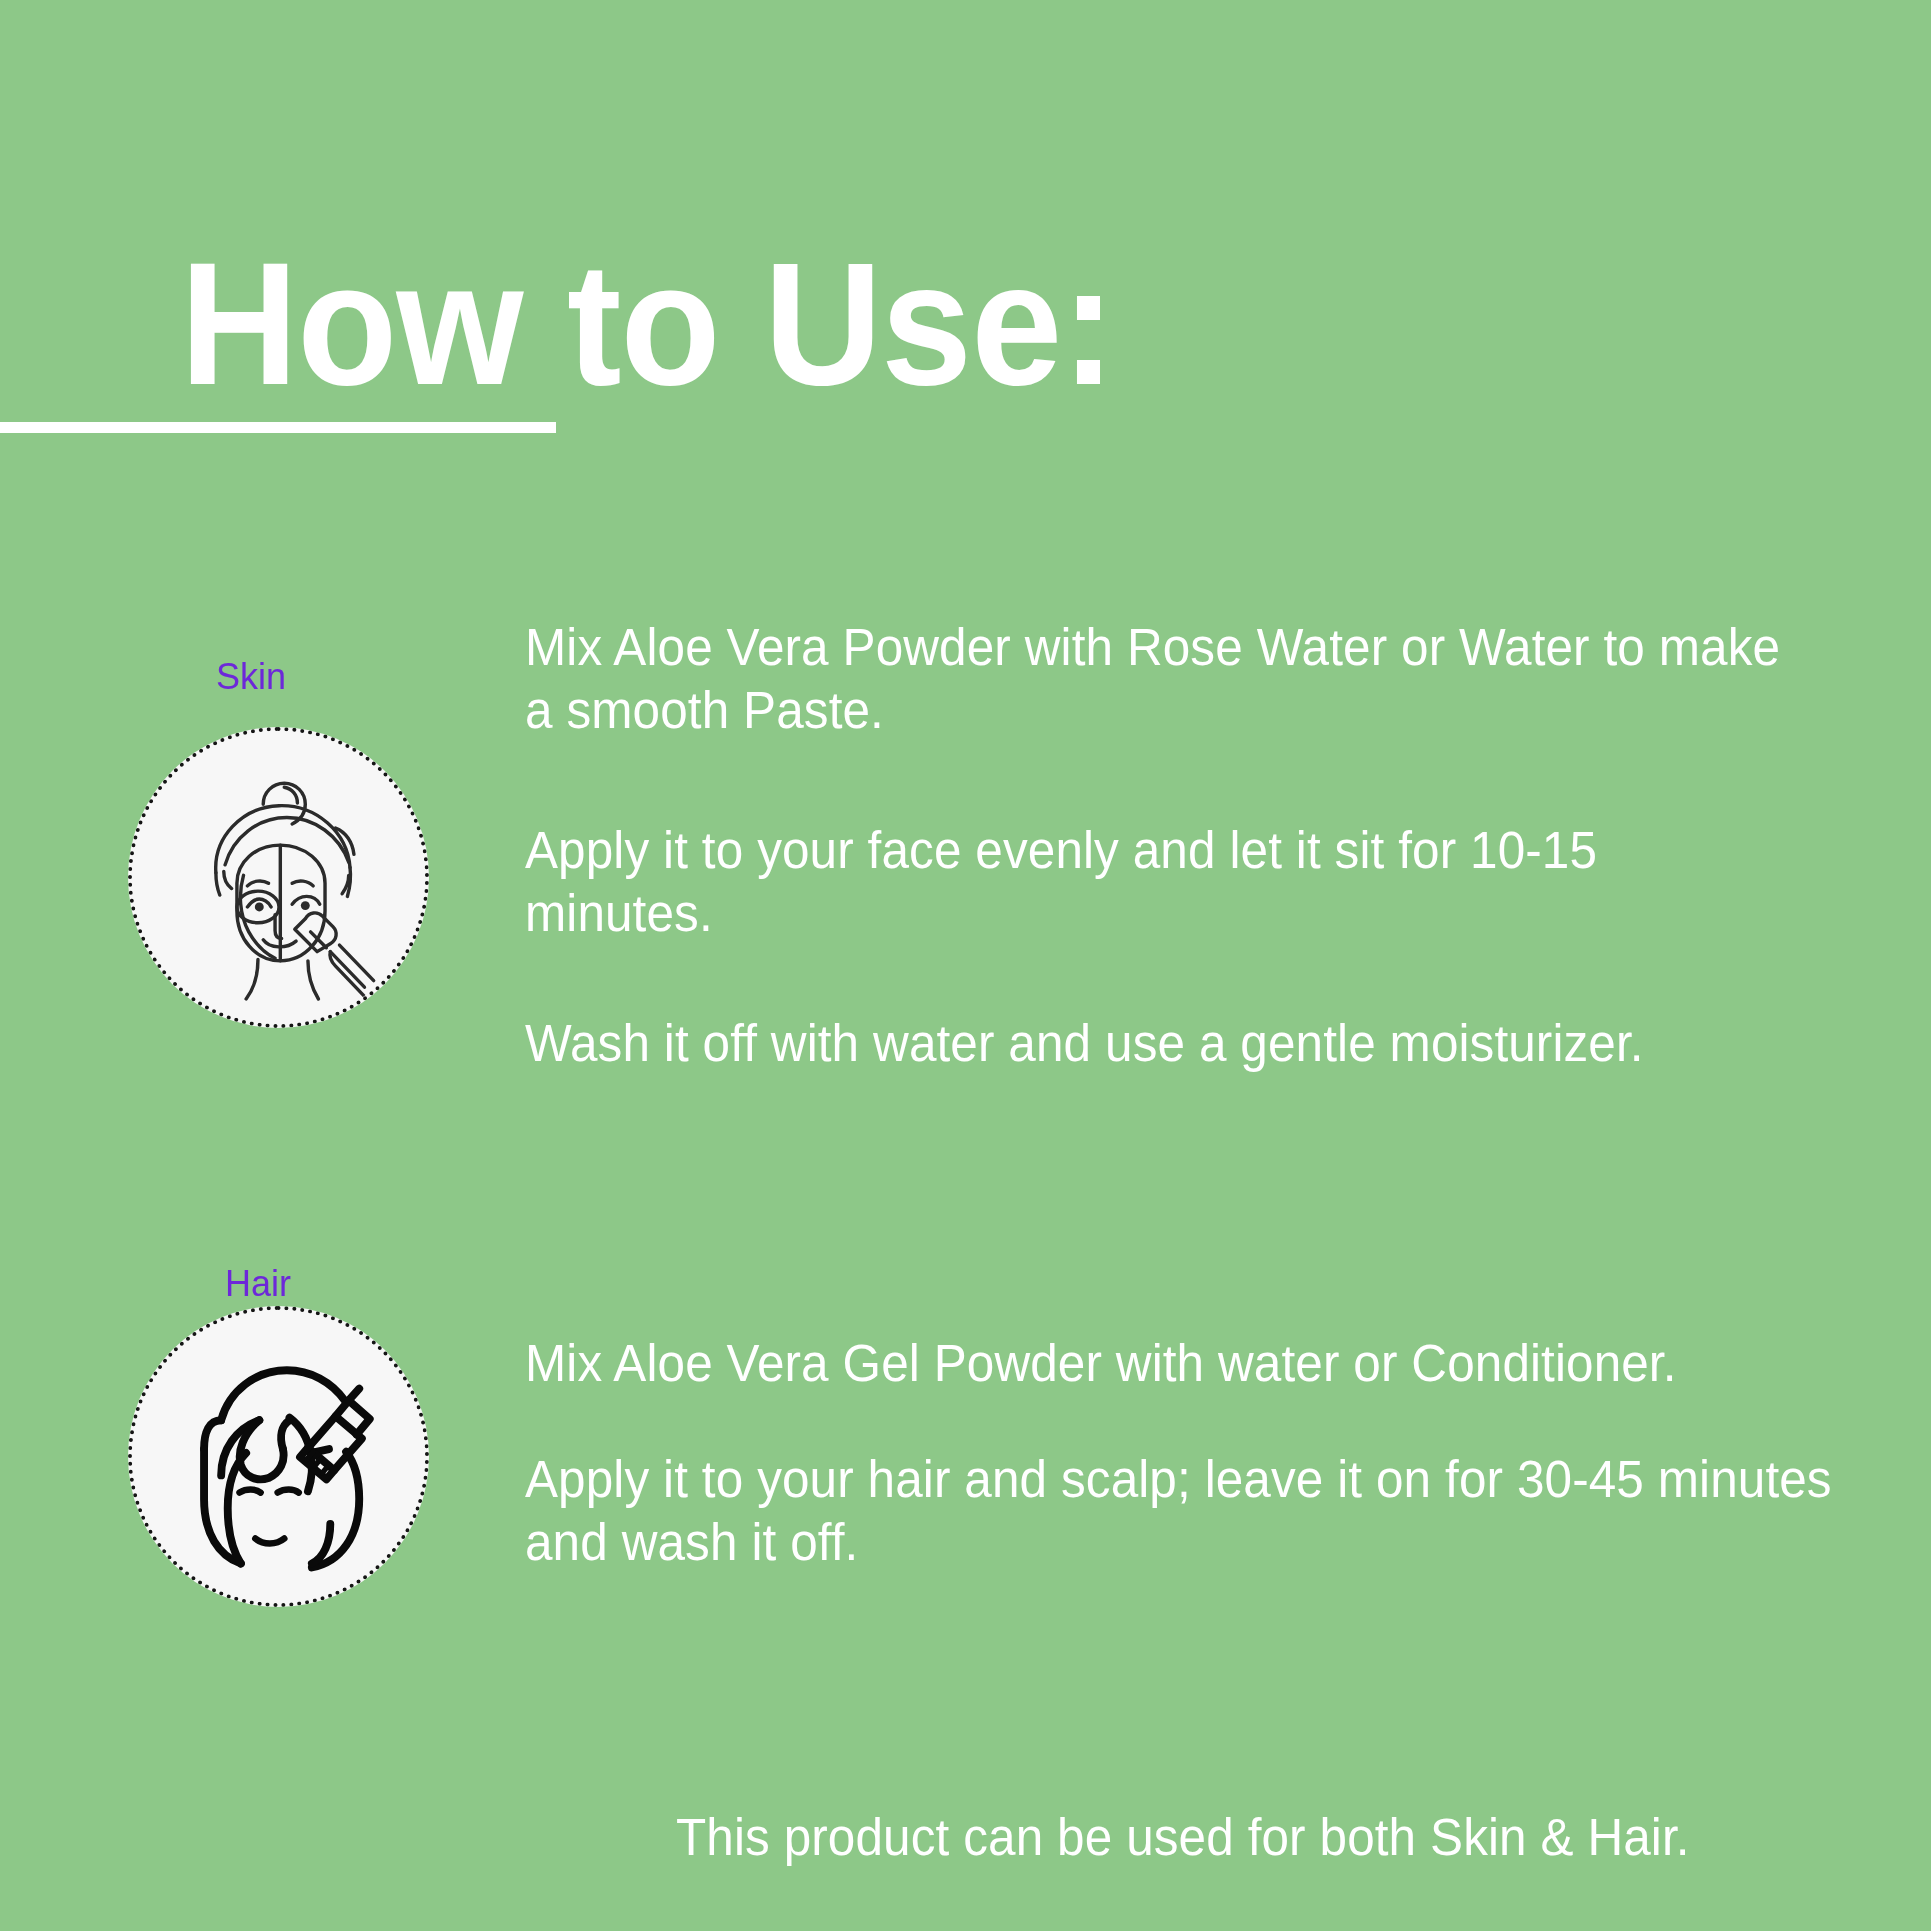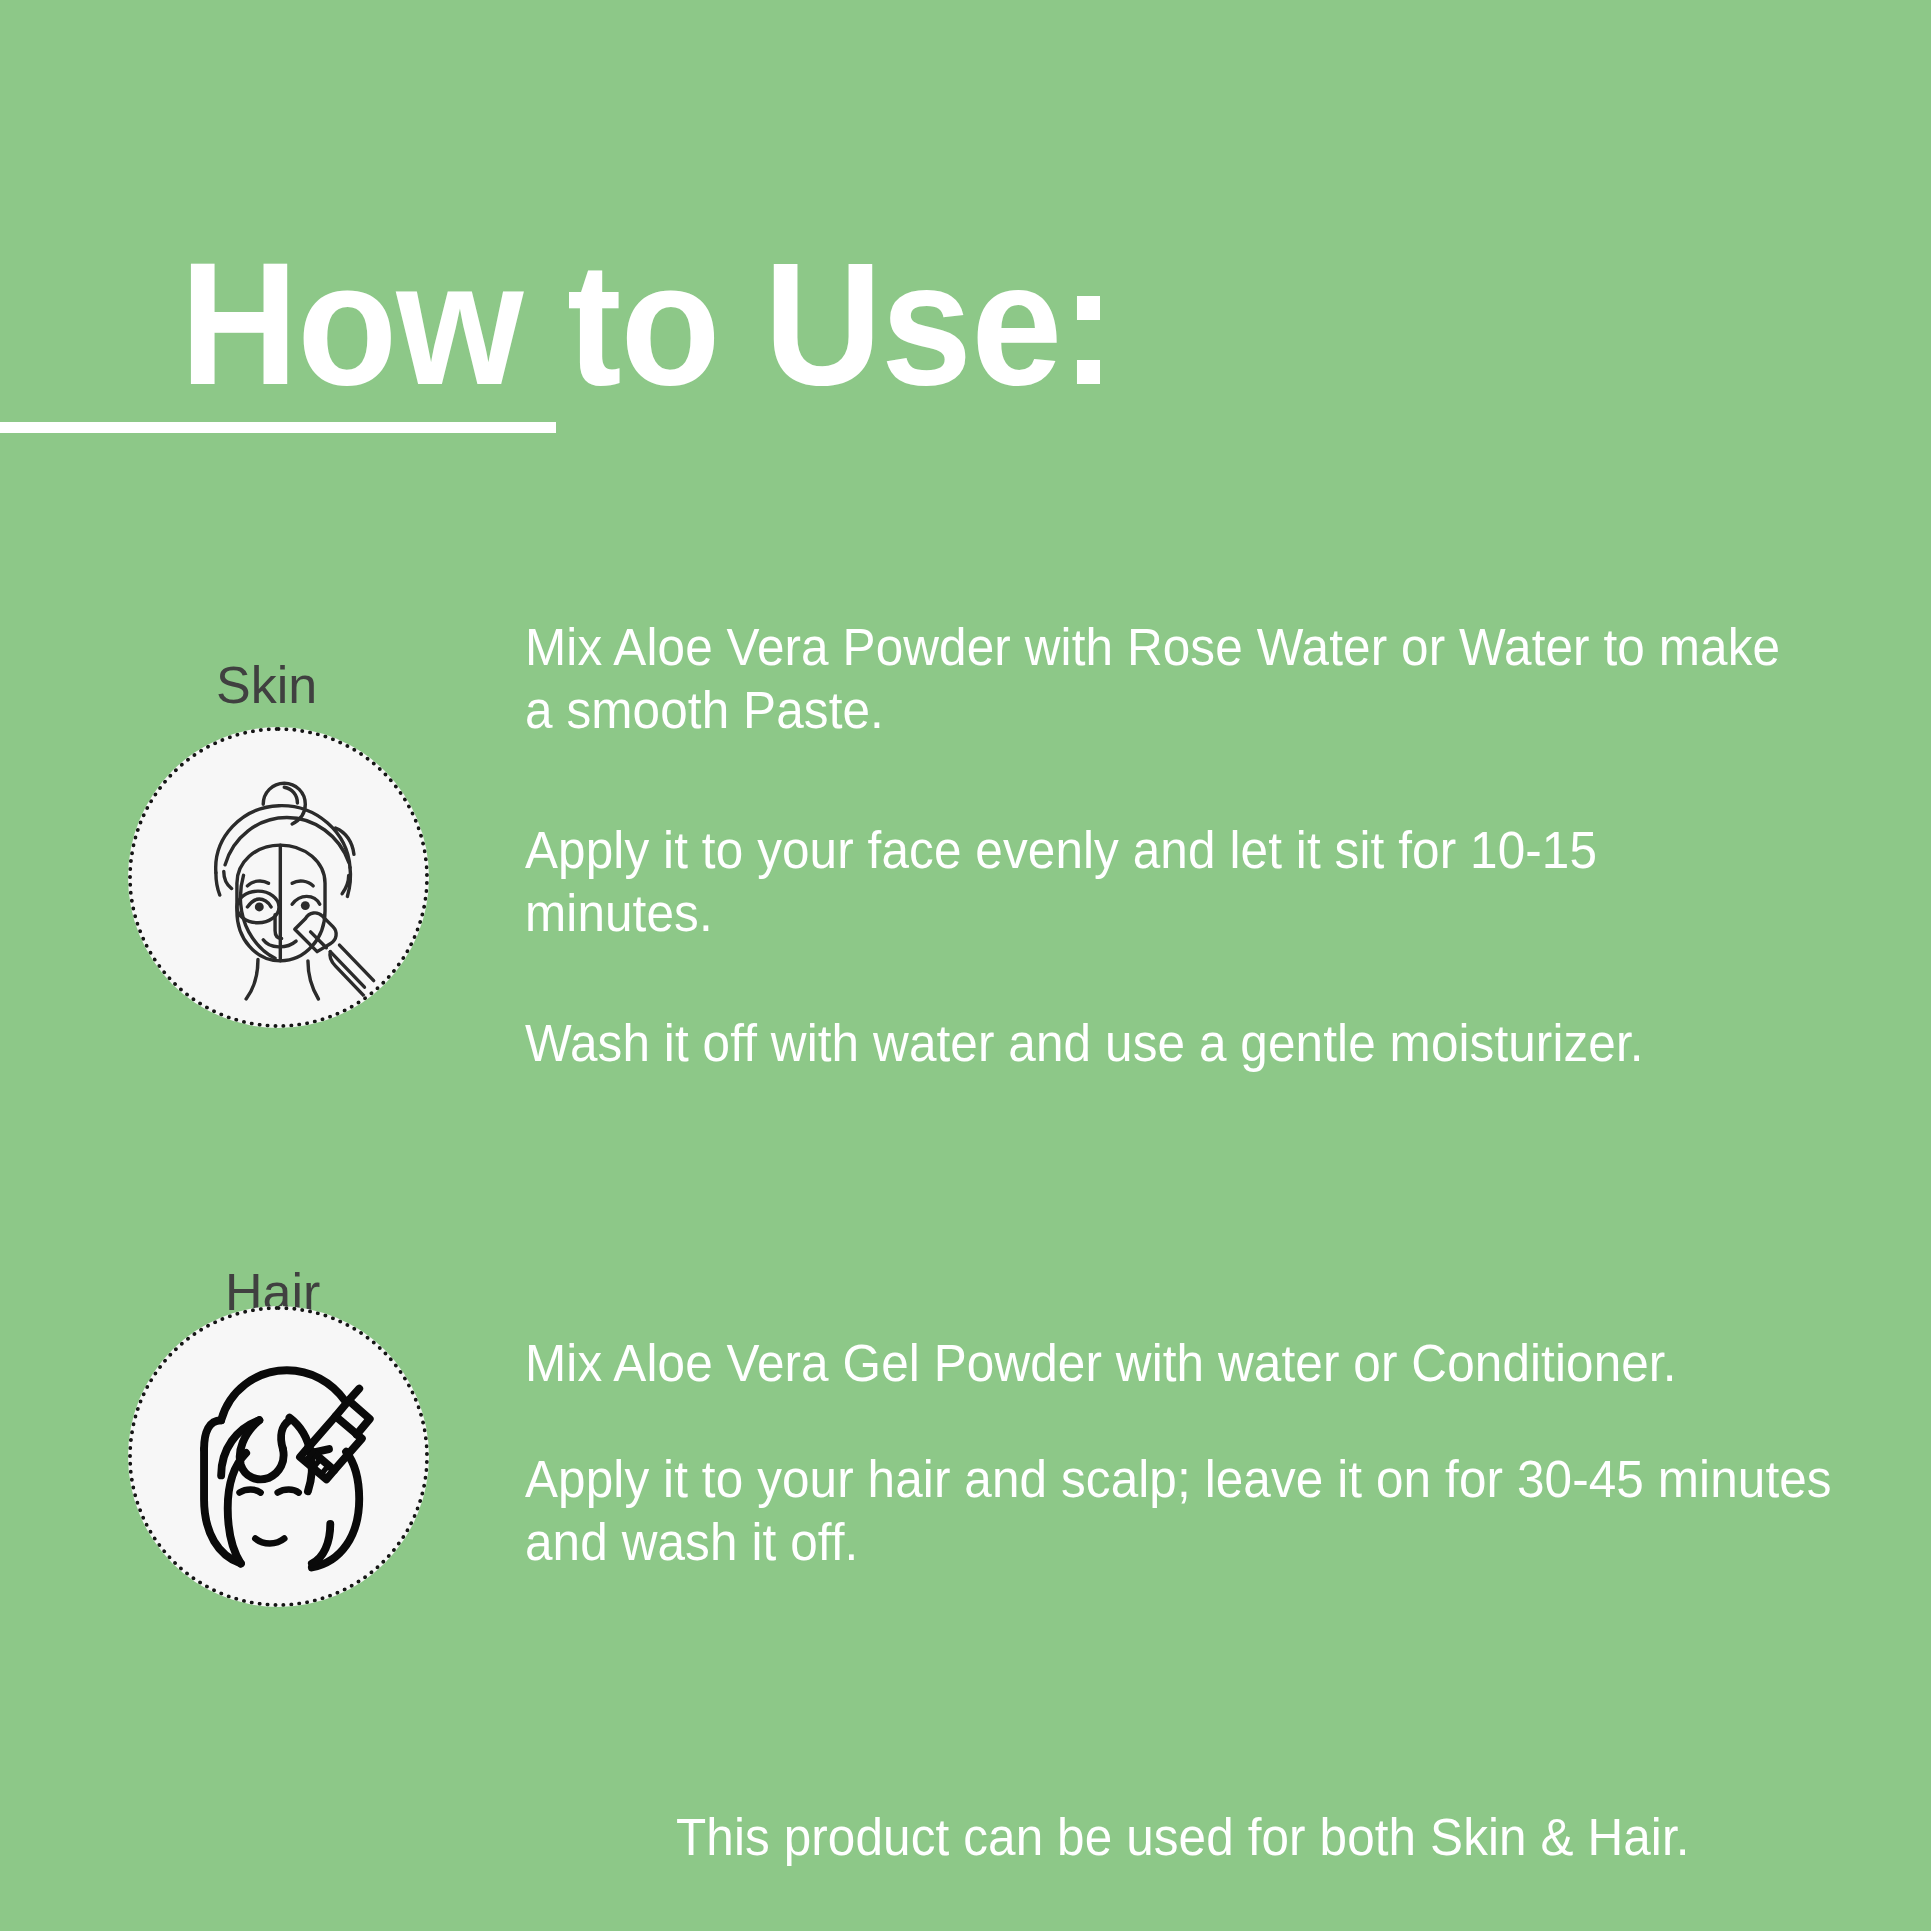--- a/index.html
+++ b/index.html
@@ -41,23 +41,23 @@
     position:absolute;
     left:0px; top:422px;
     width:556px; height:10.6px;
     background:#ffffff;
   }
 
   
   .sec-label {
     position:absolute;
     font-family:"Liberation Sans","DejaVu Sans", sans-serif;
-    font-size:52px;
+    font-size:36px;
     font-weight:400;
-    color:#404040;
+    color:#6d28d9;
     line-height:1;
     white-space:nowrap;
   }
   .sec-label.skin { left:216px; top:659px; }
   .sec-label.hair { left:225px; top:1239px;margin-top:27px; }
 
   
   .icon-circle {
     position:absolute;
     width:301px; height:301px;

